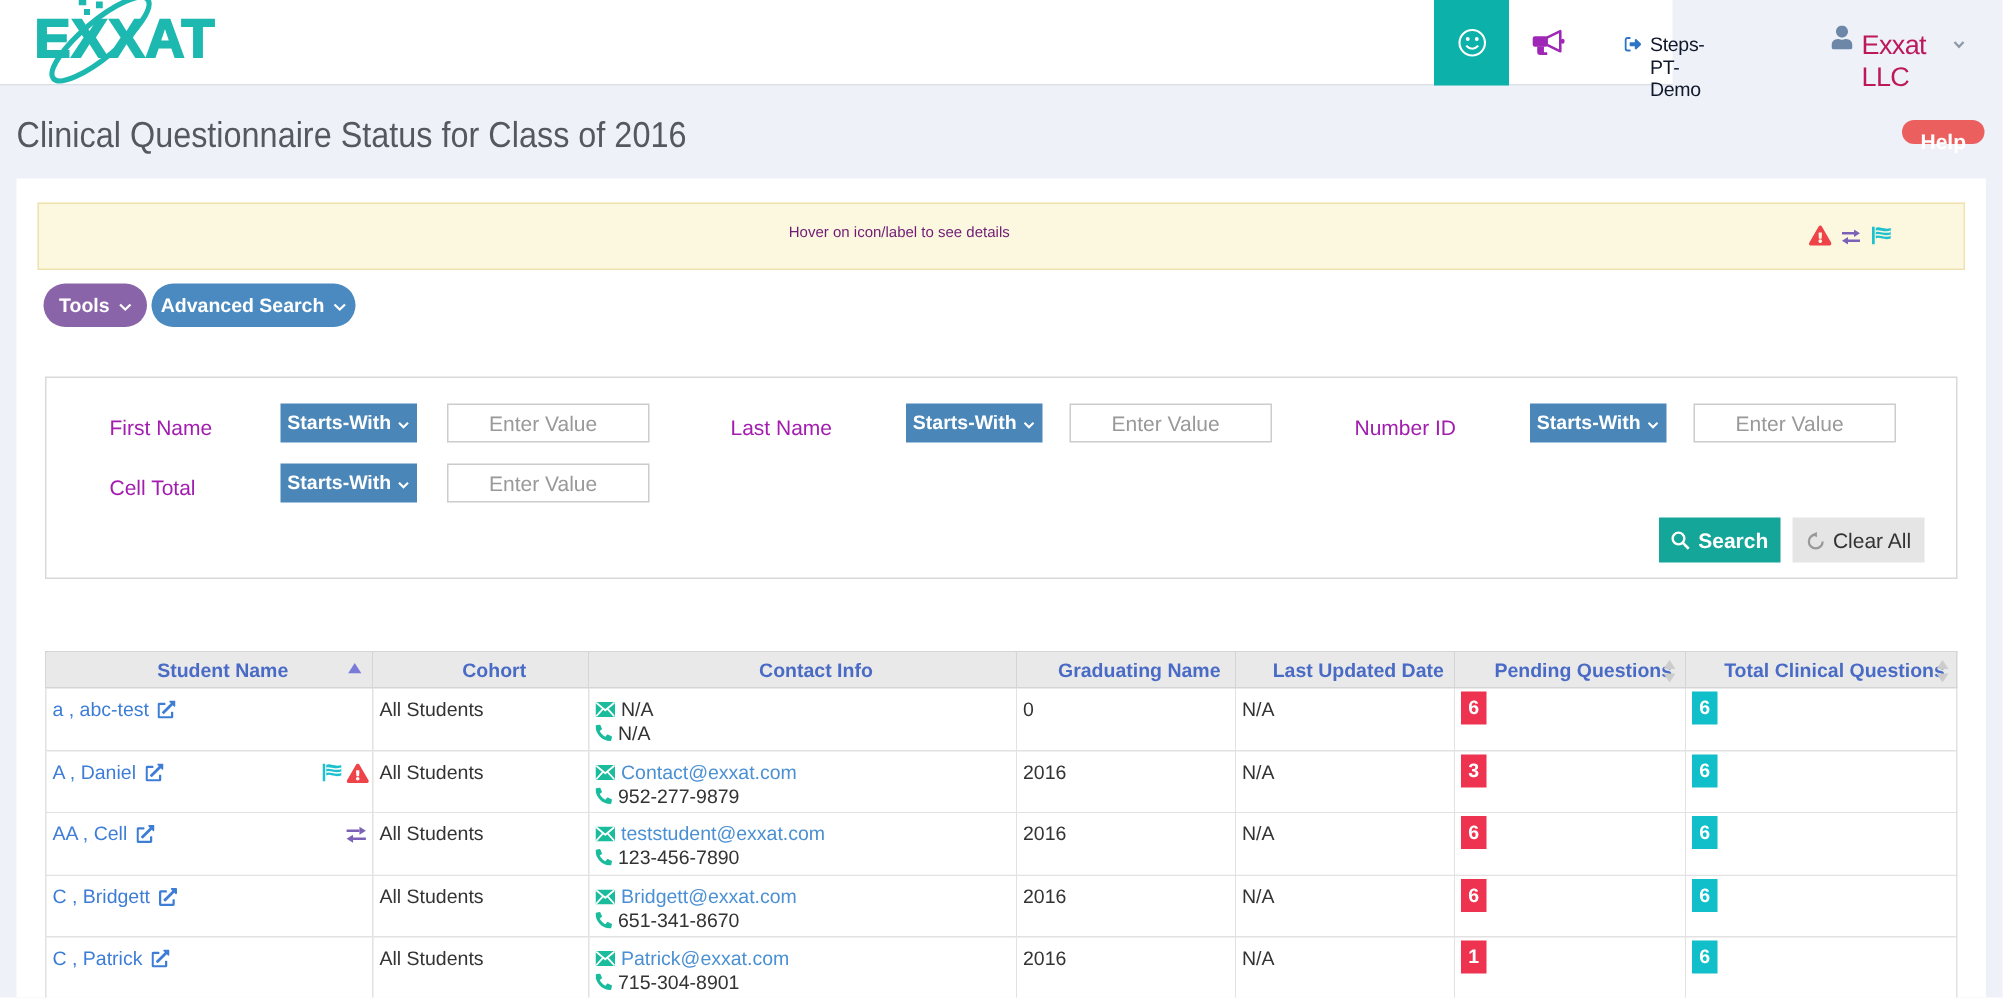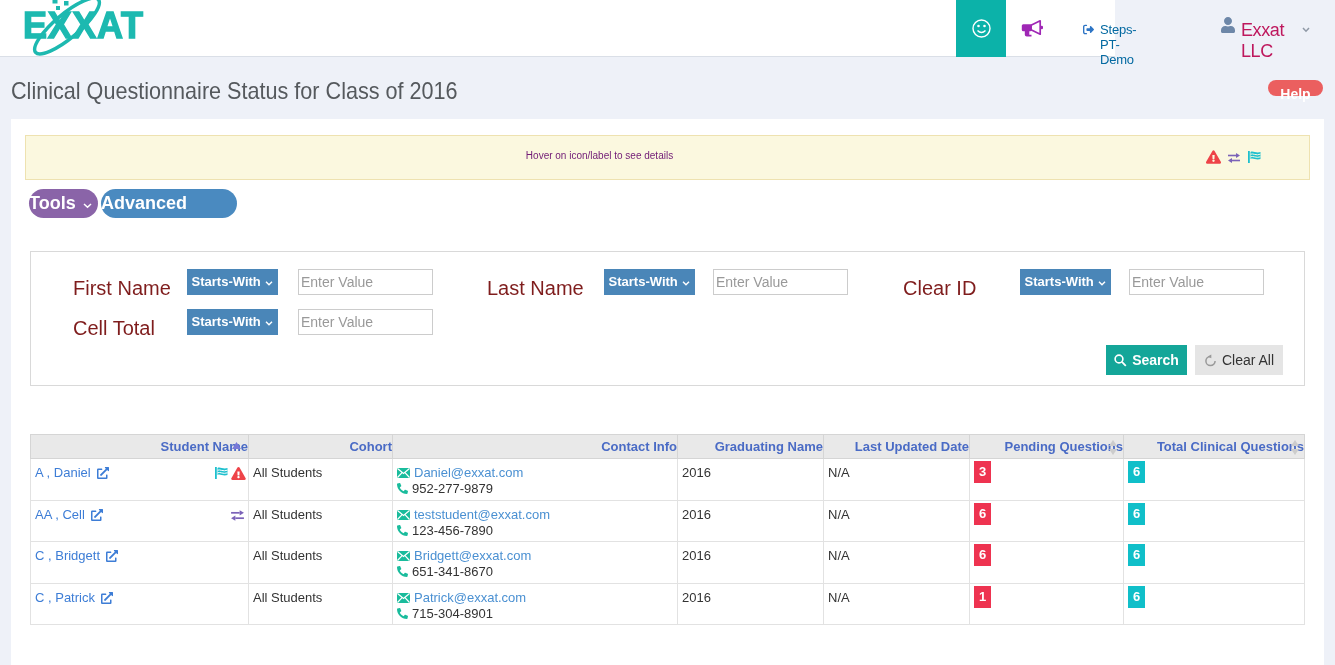--- a/index.html
+++ b/index.html
@@ -2,45 +2,45 @@
 <html><head>
 <meta charset="utf-8">
 <style>
 * { margin:0; padding:0; box-sizing:border-box; }
 html,body { width:1335px; height:665px; overflow:hidden; }
 body { font-family:"Liberation Sans",sans-serif; background:#eef1f8; position:relative; }
 
 
 .nav { position:absolute; left:0; top:0; width:1115px; height:57px; background:#fff; border-bottom:1px solid #dadfe7; }
 .smilebtn { position:absolute; left:956px; top:0; width:50px; height:57px; background:#0cb2a9; }
-.steps { position:absolute; left:1100px; top:22px; font-size:13px; letter-spacing:-0.2px; color:#0369a1; }
+.steps { position:absolute; left:1100px; top:22px; font-size:13px; letter-spacing:-0.2px; color:#0f172a; }
 .exxatllc { position:absolute; left:1241px; top:20px; font-size:18px; letter-spacing:-0.4px; color:#be185d; }
 
 
 .h1 { position:absolute; left:11px; top:77px; font-size:24px; font-weight:400; color:#55595d; transform:scaleX(0.9); transform-origin:left top; white-space:nowrap; }
 .help { position:absolute; left:1268px; top:80px; width:55px; height:16px; border-radius:14px; background:#eb5f5f; color:#fff; font-size:14px; font-weight:bold; text-align:center; line-height:28px; }
 
 
 .panel { position:absolute; left:11px; top:119px; width:1313px; height:546px; background:#fff; }
 .alert { position:absolute; left:25px; top:135px; width:1285px; height:45px; background:#fbf8df; border:1px solid #eee2b0; }
-.btn-pill { position:absolute; top:189px; height:29px; border-radius:14.5px; color:#fff; font-size:18px; font-weight:bold; text-align:left; line-height:29px; }
+.btn-pill { position:absolute; top:189px; height:29px; border-radius:14.5px; color:#fff; font-size:13px; font-weight:bold; text-align:center; line-height:29px; }
 .tools { left:29px; width:69px; background:#8a64a8; }
 .advs { left:101px; width:136px; background:#4a8ac0; }
 
 
 .sbox { position:absolute; left:30px; top:251px; width:1275px; height:135px; border:1px solid #d9d9d9; background:#fff; }
-.slabel { position:absolute; font-size:20px; color:#7f1d1d; }
+.slabel { position:absolute; font-size:14px; color:#a21caf; }
 .swbtn { position:absolute; width:91px; height:26px; background:#4a86b8; color:#fff; font-size:13px; font-weight:bold; text-align:center; line-height:26px; }
-.sinput { position:absolute; width:135px; height:26px; border:1px solid #ccc; font-size:14px; color:#999; line-height:24px; padding-left:2px; }
+.sinput { position:absolute; width:135px; height:26px; border:1px solid #ccc; font-size:14px; color:#999; line-height:24px; padding-left:27px; }
 .searchbtn { position:absolute; left:1106px; top:345px; width:81px; height:30px; background:#14a699; color:#fff; font-weight:bold; font-size:14px; text-align:center; line-height:30px; }
 .clearbtn { position:absolute; left:1195px; top:345px; width:88px; height:30px; background:#e5e5e5; color:#333; font-size:14px; text-align:center; line-height:30px; }
 
 
 .tbl { position:absolute; left:30px; top:434px; width:1275px; border-collapse:collapse; table-layout:fixed; font-size:13px; color:#333; }
-.tbl th { height:24px; background:#e9e9e9; color:#4a6bc5; font-size:13px; font-weight:bold; text-align:right; padding:0 0 0 18px; border:1px solid #d5d5d5; position:relative;margin-top:11px; }
+.tbl th { height:24px; background:#e9e9e9; color:#4a6bc5; font-size:13px; font-weight:bold; text-align:center; padding:0 0 0 18px; border:1px solid #d5d5d5; position:relative;margin-top:11px; }
 .tbl td { height:41.5px; vertical-align:top; padding:6px 0 0 4px; border:1px solid #e2e2e2; background:#fff; position:relative; }
 .tbl td.bdg { padding:2px 0 0 4px; }
 .blue { color:#3d7dd6; }
 .mailblue { color:#4a90d2; }
 .badge { display:inline-block; width:17px; height:22px; color:#fff; font-weight:bold; font-size:13px; text-align:center; line-height:22px; }
 .bred { background:#ee3350; }
 .bteal { background:#10bfc9; }
 .cline { line-height:16px; white-space:nowrap; }
 .cline svg { vertical-align:-1px; margin-right:4px; }
 .namecell svg.ext { vertical-align:-2px; margin-left:6px; }
@@ -116,21 +116,21 @@
 <div class="slabel" style="left:73px;top:277px;">First Name</div>
 <div class="swbtn" style="left:187px;top:269px;">Starts-With <svg width="8" height="5" viewBox="0 0 8 5" style="margin-left:1px">
       <path d="M1 0.8 L4 3.8 L7 0.8" fill="none" stroke="#fff" stroke-width="1.4"></path>
     </svg></div>
 <div class="sinput" style="left:298px;top:269px;">Enter Value</div>
 <div class="slabel" style="left:487px;top:277px;">Last Name</div>
 <div class="swbtn" style="left:604px;top:269px;">Starts-With <svg width="8" height="5" viewBox="0 0 8 5" style="margin-left:1px">
       <path d="M1 0.8 L4 3.8 L7 0.8" fill="none" stroke="#fff" stroke-width="1.4"></path>
     </svg></div>
 <div class="sinput" style="left:713px;top:269px;">Enter Value</div>
-<div class="slabel" style="left:903px;top:277px;">Clear ID</div>
+<div class="slabel" style="left:903px;top:277px;">Number ID</div>
 <div class="swbtn" style="left:1020px;top:269px;">Starts-With <svg width="8" height="5" viewBox="0 0 8 5" style="margin-left:1px">
       <path d="M1 0.8 L4 3.8 L7 0.8" fill="none" stroke="#fff" stroke-width="1.4"></path>
     </svg></div>
 <div class="sinput" style="left:1129px;top:269px;">Enter Value</div>
 <div class="slabel" style="left:73px;top:317px;">Cell Total</div>
 <div class="swbtn" style="left:187px;top:309px;">Starts-With <svg width="8" height="5" viewBox="0 0 8 5" style="margin-left:1px">
       <path d="M1 0.8 L4 3.8 L7 0.8" fill="none" stroke="#fff" stroke-width="1.4"></path>
     </svg></div>
 <div class="sinput" style="left:298px;top:309px;">Enter Value</div>
 <div class="searchbtn"><svg width="13" height="13" viewBox="0 0 13 13" style="vertical-align:-2px;margin-right:5px">
@@ -166,36 +166,52 @@
             <path d="M4 15 L8 9 L0 9 Z" fill="#cccccc"></path>
           </svg></th>
 <th>Total Clinical Questions<svg class="sorticons" style="left:167px" width="8" height="15" viewBox="0 0 8 15">
             <path d="M4 0 L8 6 L0 6 Z" fill="#cccccc"></path>
             <path d="M4 15 L8 9 L0 9 Z" fill="#cccccc"></path>
           </svg></th>
 </tr>
 </thead>
 <tbody>
 <tr>
+<td class="namecell"><span class="blue">a , abc-test</span><svg class="ext" width="12" height="12" viewBox="0 0 512 512">
+            <path fill="#3d7dd6" d="M432,320H400a16,16,0,0,0-16,16V448H64V128H208a16,16,0,0,0,16-16V80a16,16,0,0,0-16-16H48A48,48,0,0,0,0,112V464a48,48,0,0,0,48,48H400a48,48,0,0,0,48-48V336A16,16,0,0,0,432,320ZM488,0h-128c-21.37,0-32.05,25.91-17,41l35.73,35.73L135,320.37a24,24,0,0,0,0,34L157.67,377a24,24,0,0,0,34,0L435.28,133.32,471,169c15,15,41,4.5,41-17V24A24,24,0,0,0,488,0Z"></path>
+          </svg></td>
+<td>All Students</td>
+<td class="cline"><svg width="13" height="10" viewBox="0 0 13 10">
+            <rect width="13" height="10" rx="1" fill="#19bc9c"></rect>
+            <path d="M0.5 0.5 L6.5 5.5 L12.5 0.5 M0.5 9.5 L4.8 4.8 M12.5 9.5 L8.2 4.8" stroke="#fff" stroke-width="1.2" fill="none"></path>
+          </svg>N/A<br><svg width="11" height="11" viewBox="0 0 512 512">
+            <path transform="scale(-1 1) translate(-512 0)" fill="#19bc9c" d="M493.4 24.6l-104-24c-11.3-2.6-22.9 3.3-27.5 13.9l-48 112c-4.2 9.8-1.4 21.3 6.9 28l60.6 49.6c-36 76.7-98.9 140.5-177.2 177.2l-49.6-60.6c-6.8-8.3-18.2-11.1-28-6.9l-112 48C3.9 366.5-2 378.1.6 389.4l24 104C27.1 504.2 36.7 512 48 512c256.1 0 464-207.5 464-464 0-11.2-7.7-21-18.6-23.4z"></path>
+          </svg>N/A</td>
+<td>0</td>
+<td>N/A</td>
+<td class="bdg"><span class="badge bred">6</span></td>
+<td class="bdg"><span class="badge bteal">6</span></td>
+</tr>
+<tr>
 <td class="namecell"><span class="blue">A , Daniel</span><svg class="ext" width="12" height="12" viewBox="0 0 512 512">
             <path fill="#3d7dd6" d="M432,320H400a16,16,0,0,0-16,16V448H64V128H208a16,16,0,0,0,16-16V80a16,16,0,0,0-16-16H48A48,48,0,0,0,0,112V464a48,48,0,0,0,48,48H400a48,48,0,0,0,48-48V336A16,16,0,0,0,432,320ZM488,0h-128c-21.37,0-32.05,25.91-17,41l35.73,35.73L135,320.37a24,24,0,0,0,0,34L157.67,377a24,24,0,0,0,34,0L435.28,133.32,471,169c15,15,41,4.5,41-17V24A24,24,0,0,0,488,0Z"></path>
           </svg>
 <svg style="position:absolute;left:184px;top:8px" width="13" height="12" viewBox="0 0 13 12">
             <rect x="0" y="0" width="1.8" height="12" fill="#1ec0ce"></rect>
             <path d="M2.5 1 C5 -0.5 8 2.5 12.5 1 L12.5 8 C8 9.5 5 6.5 2.5 8 Z" fill="#1ec0ce"></path>
             <path d="M2.5 3.2 C5 2 8 5 12.5 3.2 M2.5 5.8 C5 4.5 8 7.5 12.5 5.8" stroke="#fff" stroke-width="1" fill="none"></path>
           </svg>
 <svg style="position:absolute;left:200px;top:8px" width="15" height="13" viewBox="0 0 576 512">
             <path fill="#ee4348" d="M569.517 440.013C587.975 472.007 564.806 512 527.94 512H48.054c-36.937 0-59.999-40.055-41.577-71.987L246.423 23.985c18.467-32.009 64.72-31.951 83.154 0l239.94 416.028zM288 354c-25.405 0-46 20.595-46 46s20.595 46 46 46 46-20.595 46-46-20.595-46-46-46zm-43.673-165.346l7.418 136c.347 6.364 5.609 11.346 11.982 11.346h48.546c6.373 0 11.635-4.982 11.982-11.346l7.418-136c.375-6.874-5.098-12.654-11.982-12.654h-63.383c-6.884 0-12.356 5.78-11.981 12.654z"></path>
           </svg></td>
 <td>All Students</td>
 <td class="cline"><svg width="13" height="10" viewBox="0 0 13 10">
             <rect width="13" height="10" rx="1" fill="#19bc9c"></rect>
             <path d="M0.5 0.5 L6.5 5.5 L12.5 0.5 M0.5 9.5 L4.8 4.8 M12.5 9.5 L8.2 4.8" stroke="#fff" stroke-width="1.2" fill="none"></path>
-          </svg><span class="mailblue">Daniel@exxat.com</span><br><svg width="11" height="11" viewBox="0 0 512 512">
+          </svg><span class="mailblue">Contact@exxat.com</span><br><svg width="11" height="11" viewBox="0 0 512 512">
             <path transform="scale(-1 1) translate(-512 0)" fill="#19bc9c" d="M493.4 24.6l-104-24c-11.3-2.6-22.9 3.3-27.5 13.9l-48 112c-4.2 9.8-1.4 21.3 6.9 28l60.6 49.6c-36 76.7-98.9 140.5-177.2 177.2l-49.6-60.6c-6.8-8.3-18.2-11.1-28-6.9l-112 48C3.9 366.5-2 378.1.6 389.4l24 104C27.1 504.2 36.7 512 48 512c256.1 0 464-207.5 464-464 0-11.2-7.7-21-18.6-23.4z"></path>
           </svg>952-277-9879</td>
 <td>2016</td>
 <td>N/A</td>
 <td class="bdg"><span class="badge bred">3</span></td>
 <td class="bdg"><span class="badge bteal">6</span></td>
 </tr>
 <tr>
 <td class="namecell"><span class="blue">AA , Cell</span><svg class="ext" width="12" height="12" viewBox="0 0 512 512">
             <path fill="#3d7dd6" d="M432,320H400a16,16,0,0,0-16,16V448H64V128H208a16,16,0,0,0,16-16V80a16,16,0,0,0-16-16H48A48,48,0,0,0,0,112V464a48,48,0,0,0,48,48H400a48,48,0,0,0,48-48V336A16,16,0,0,0,432,320ZM488,0h-128c-21.37,0-32.05,25.91-17,41l35.73,35.73L135,320.37a24,24,0,0,0,0,34L157.67,377a24,24,0,0,0,34,0L435.28,133.32,471,169c15,15,41,4.5,41-17V24A24,24,0,0,0,488,0Z"></path>

